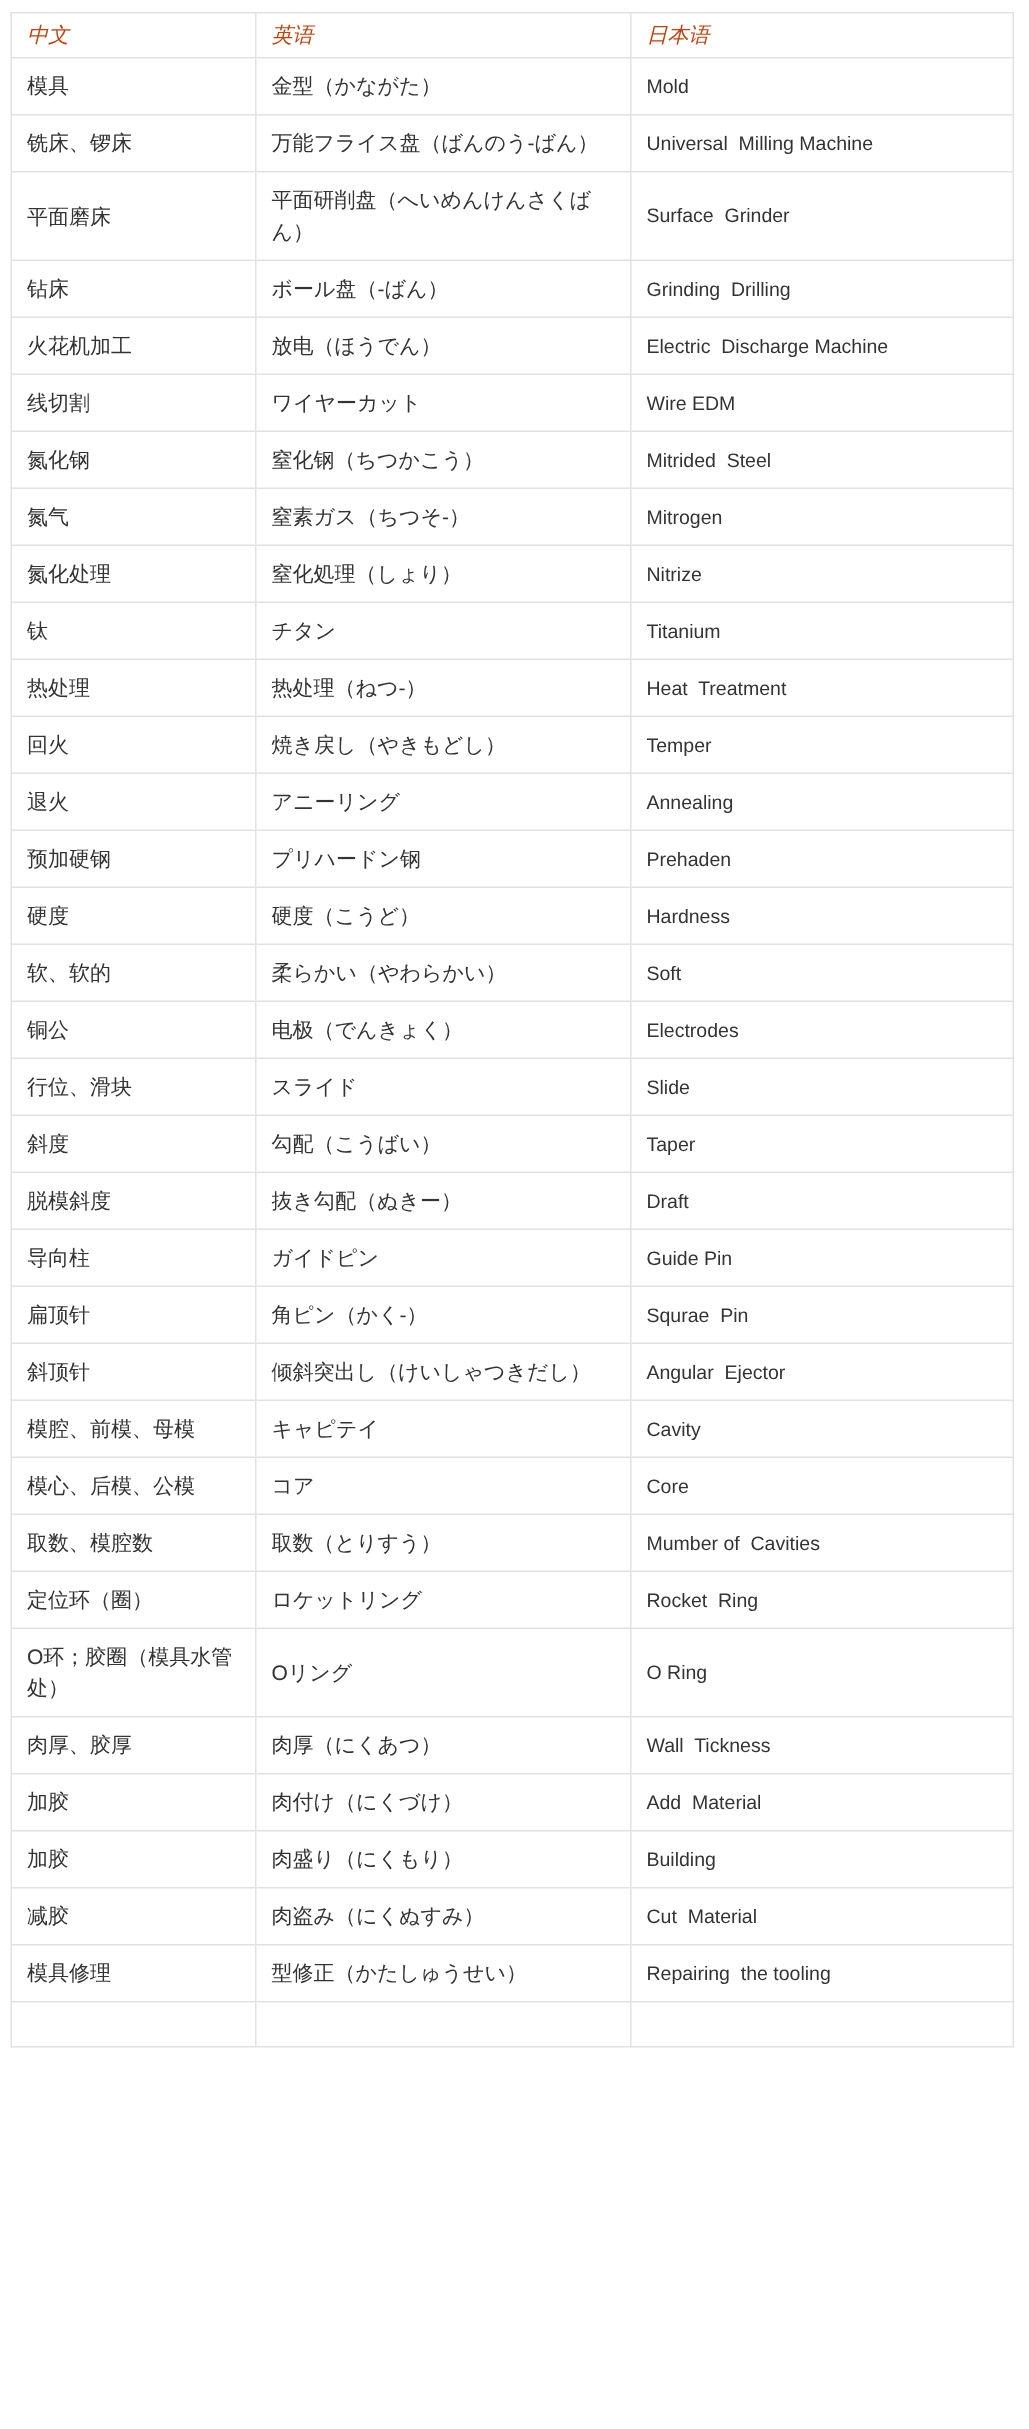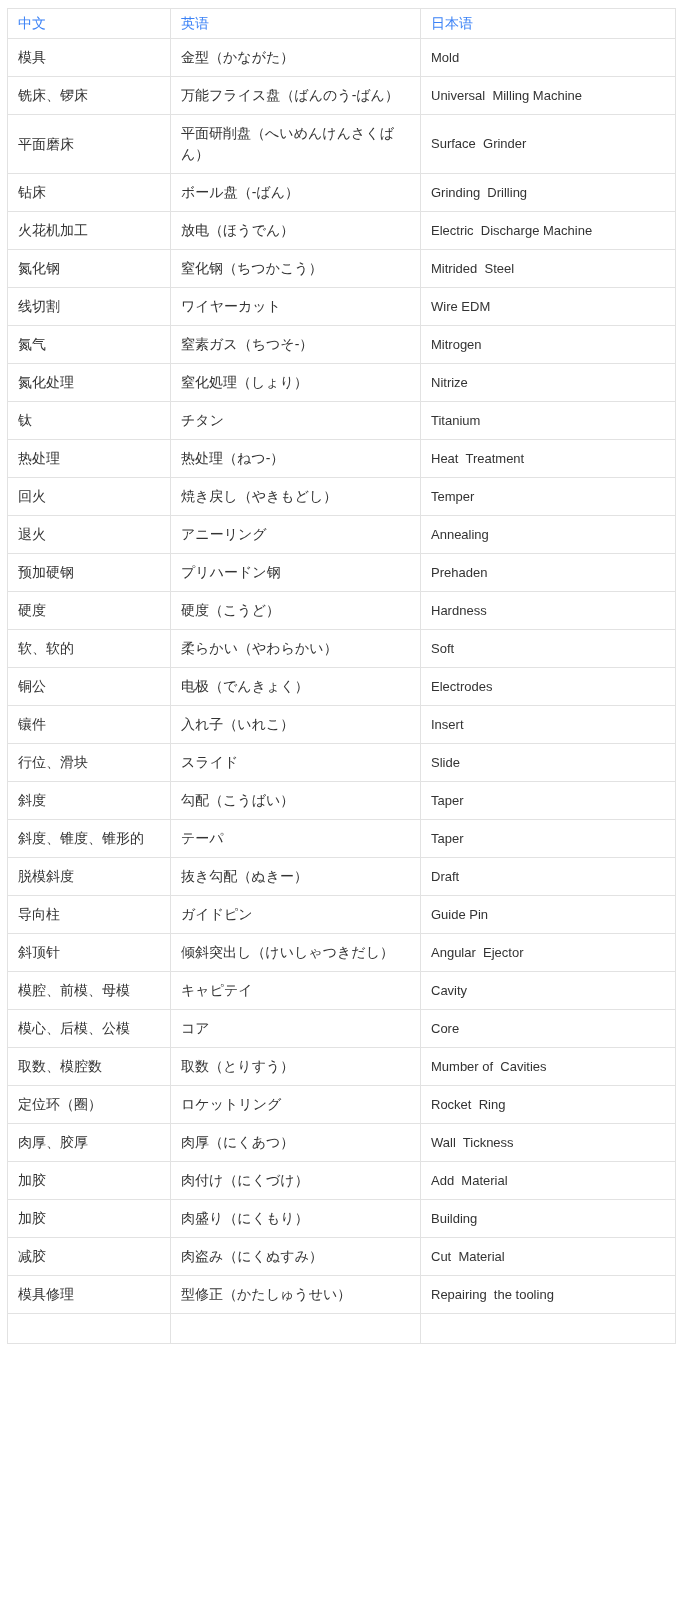--- a/index.html
+++ b/index.html
@@ -32,23 +32,24 @@
     vertical-align: middle;
     text-align: left;
     padding: 8px 10px;
     white-space: pre-wrap;
     word-break: break-word;
     line-height: 1.5;
   }
   table.vocab th {
     font-weight: 400;
     font-size: 14px;
-    color: #3b82f6;
+    color: #c2410c;
     padding: 4px 10px;
     height: 30px;
+    font-style: italic;
   }
   table.vocab td {
     color: #333333;
     font-size: 14px;
   }
   table.vocab td.col-en {
     font-size: 13px;
   }
   table.vocab tr.partial td {
     height: 30px;
@@ -98,32 +99,32 @@
     <td class="col-en">Grinding  Drilling</td>
   </tr>
 
   <tr>
     <td class="col-cn">火花机加工</td>
     <td class="col-jp">放电（ほうでん）</td>
     <td class="col-en">Electric  Discharge Machine</td>
   </tr>
 
   <tr>
+    <td class="col-cn">线切割</td>
+    <td class="col-jp">ワイヤーカット</td>
+    <td class="col-en">Wire EDM</td>
+  </tr>
+
+  <tr>
     <td class="col-cn">氮化钢</td>
     <td class="col-jp">窒化钢（ちつかこう）</td>
     <td class="col-en">Mitrided  Steel</td>
   </tr>
 
   <tr>
-    <td class="col-cn">线切割</td>
-    <td class="col-jp">ワイヤーカット</td>
-    <td class="col-en">Wire EDM</td>
-  </tr>
-
-  <tr>
     <td class="col-cn">氮气</td>
     <td class="col-jp">窒素ガス（ちつそ-）</td>
     <td class="col-en">Mitrogen</td>
   </tr>
 
   <tr>
     <td class="col-cn">氮化处理</td>
     <td class="col-jp">窒化処理（しょり）</td>
     <td class="col-en">Nitrize</td>
   </tr>
@@ -170,57 +171,52 @@
     <td class="col-jp">柔らかい（やわらかい）</td>
     <td class="col-en">Soft</td>
   </tr>
 
   <tr>
     <td class="col-cn">铜公</td>
     <td class="col-jp">电极（でんきょく）</td>
     <td class="col-en">Electrodes</td>
   </tr>
 
-  <tr>
-    <td class="col-cn">镶件</td>
-    <td class="col-jp">入れ子（いれこ）</td>
-    <td class="col-en">Insert</td>
-  </tr>
 
   <tr>
     <td class="col-cn">行位、滑块</td>
     <td class="col-jp">スライド</td>
     <td class="col-en">Slide</td>
   </tr>
 
   <tr>
     <td class="col-cn">斜度</td>
     <td class="col-jp">勾配（こうばい）</td>
     <td class="col-en">Taper</td>
   </tr>
 
-  <tr>
-    <td class="col-cn">斜度、锥度、锥形的</td>
-    <td class="col-jp">テーパ</td>
-    <td class="col-en">Taper</td>
-  </tr>
 
   <tr>
     <td class="col-cn">脱模斜度</td>
     <td class="col-jp">抜き勾配（ぬきー）</td>
     <td class="col-en">Draft</td>
   </tr>
 
   <tr>
     <td class="col-cn">导向柱</td>
     <td class="col-jp">ガイドピン</td>
     <td class="col-en">Guide Pin</td>
   </tr>
 
 
+  <tr>
+    <td class="col-cn">扁顶针</td>
+    <td class="col-jp">角ピン（かく-）</td>
+    <td class="col-en">Squrae  Pin</td>
+  </tr>
 
   <tr>
     <td class="col-cn">斜顶针</td>
     <td class="col-jp">倾斜突出し（けいしゃつきだし）</td>
     <td class="col-en">Angular  Ejector</td>
   </tr>
 
   <tr>
     <td class="col-cn">模腔、前模、母模</td>
     <td class="col-jp">キャピテイ</td>
@@ -238,20 +234,25 @@
     <td class="col-jp">取数（とりすう）</td>
     <td class="col-en">Mumber of  Cavities</td>
   </tr>
 
   <tr>
     <td class="col-cn">定位环（圈）</td>
     <td class="col-jp">ロケットリング</td>
     <td class="col-en">Rocket  Ring</td>
   </tr>
 
+  <tr>
+    <td class="col-cn">O环；胶圈（模具水管处）</td>
+    <td class="col-jp">Oリング</td>
+    <td class="col-en">O Ring</td>
+  </tr>
 
   <tr>
     <td class="col-cn">肉厚、胶厚</td>
     <td class="col-jp">肉厚（にくあつ）</td>
     <td class="col-en">Wall  Tickness</td>
   </tr>
 
   <tr>
     <td class="col-cn">加胶</td>
     <td class="col-jp">肉付け（にくづけ）</td>

